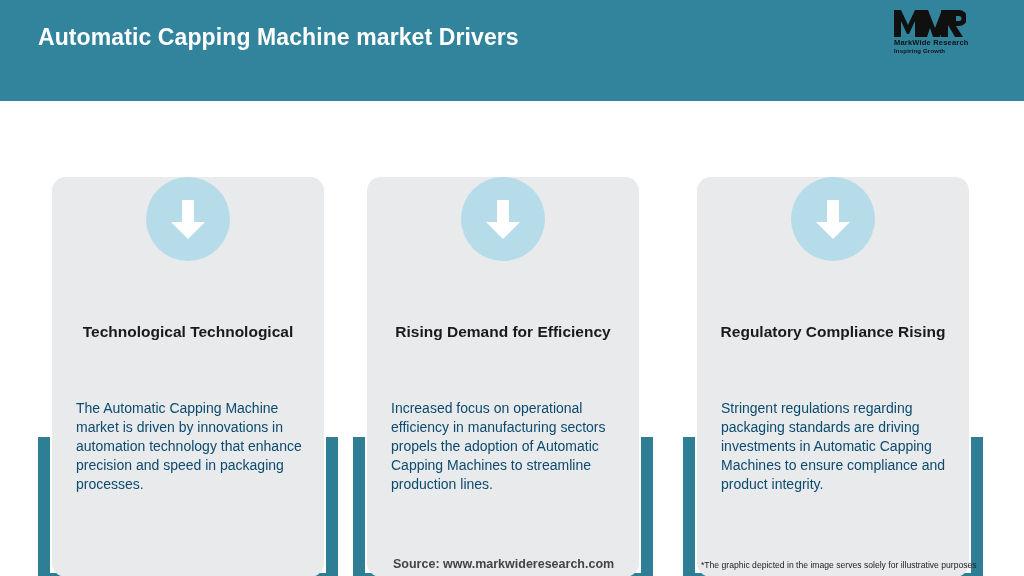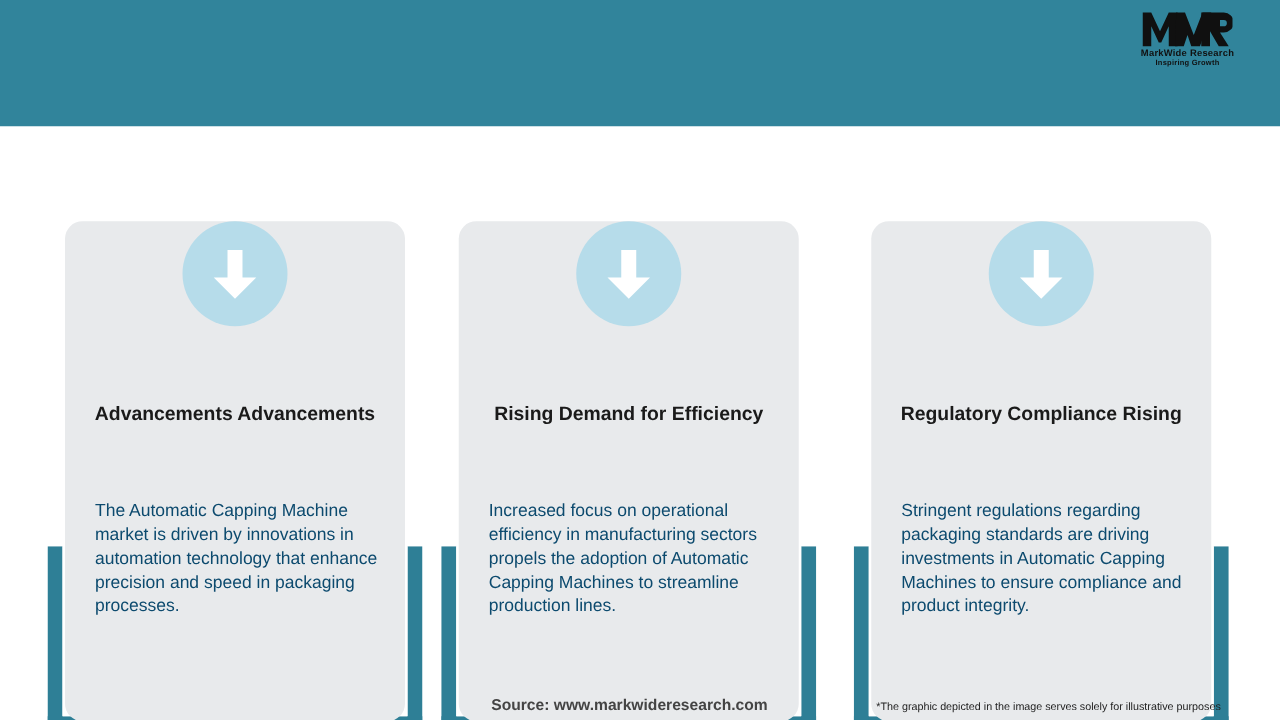--- a/index.html
+++ b/index.html
@@ -37,21 +37,20 @@
     white-space: nowrap;
   }
 
   
   .logo {
     position: absolute;
     right: 18px;
     top: 8px;
     width: 112px;
     height: 52px;
-    text-align: center;
   }
   .logo-mark {
     display: block;
     height: 30px;
     line-height: 30px;
   }
   .logo-name {
     display: block;
     font-size: 7.5px;
     font-weight: bold;
@@ -166,20 +165,21 @@
     top: 560px;
     font-size: 8.6px;
     color: #222222;
     white-space: nowrap;
   }
 </style>
 </head>
 <body>
 
 <div class="header">
+  <div class="header-title">Automatic Capping Machine market Drivers</div>
 
   <div class="logo">
     <span class="logo-mark">
       <svg width="72" height="30" viewBox="0 0 72 30" aria-hidden="true">
         <g fill="#101010">
           <polygon points="0,29 0,2 7,2 14,17 21,2 28,2 28,29 21,29 21,13 15,26 13,26 7,13 7,29"></polygon>
           <polygon points="27,2 34,2 41,20 48,2 55,2 46,29 39,29 36,20 33,29 26,29"></polygon>
           <path d="M55,2 h10 a8,8 0 0 1 0,16 h-3 l7,11 h-8 l-7,-12 v12 h-7 V2 h8 z M62,8 v5 h3 a2.5,2.5 0 0 0 0,-5 z"></path>
         </g>
       </svg>
@@ -192,21 +192,21 @@
 <div class="cards">
 
   <div class="card-wrap c1">
     <div class="frame"></div>
     <div class="card">
       <div class="badge">
         <svg width="40" height="46" viewBox="0 0 40 46" aria-hidden="true">
           <polygon fill="#ffffff" points="14,4 26,4 26,26 37,26 20,43 3,26 14,26"></polygon>
         </svg>
       </div>
-      <div class="card-title">Advancements Advancements</div>
+      <div class="card-title">Technological Technological</div>
       <div class="card-body">The Automatic Capping Machine market is driven by innovations in automation technology that enhance precision and speed in packaging processes.</div>
     </div>
   </div>
 
   <div class="card-wrap c2">
     <div class="frame"></div>
     <div class="card">
       <div class="badge">
         <svg width="40" height="46" viewBox="0 0 40 46" aria-hidden="true">
           <polygon fill="#ffffff" points="14,4 26,4 26,26 37,26 20,43 3,26 14,26"></polygon>

